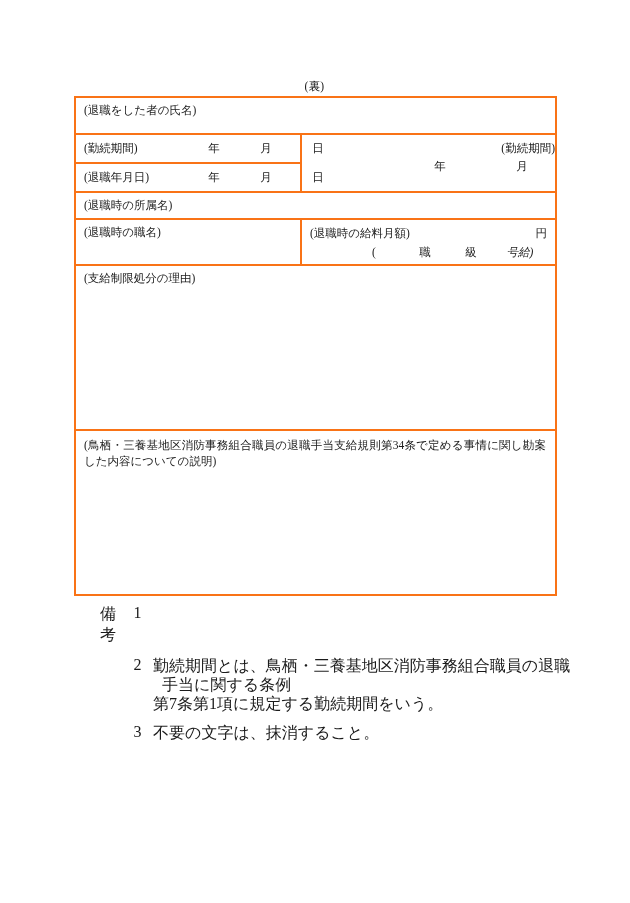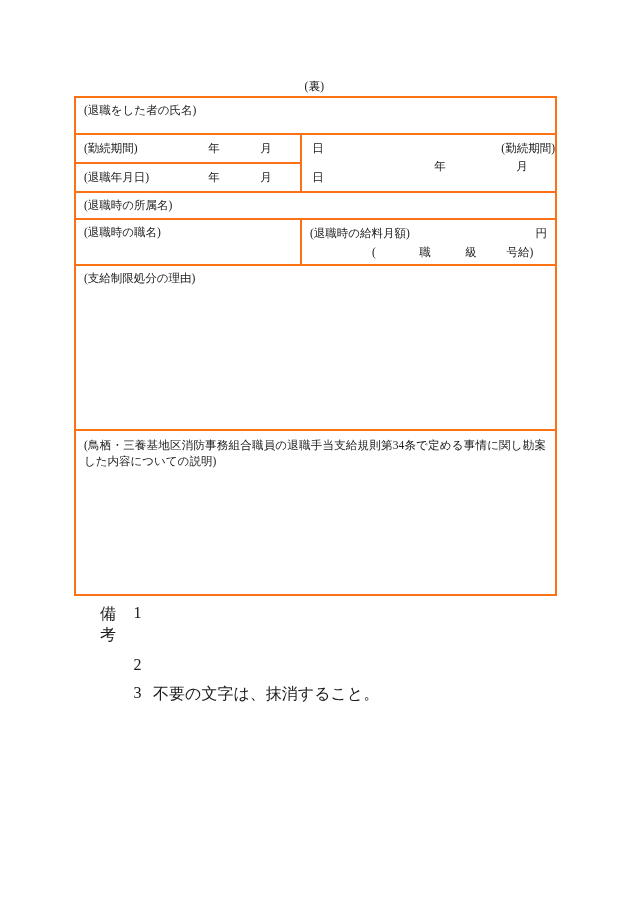--- a/index.html
+++ b/index.html
@@ -99,21 +99,21 @@
   }
   .salary-line-2 {
     display: flex;
     justify-content: flex-end;
     padding: 4px 9px 0 0;
   }
   .salary-line-2 span { display: inline-block; text-align: center; }
   .sl-paren-open { width: 30px; text-align: left !important; }
   .sl-shoku      { width: 46px; }
   .sl-kyu        { width: 46px; }
-  .sl-gokyu      { width: 52px; text-align: center; }
+  .sl-gokyu      { width: 52px; text-align: center; font-style: italic; }
 
   .explain-text {
     padding: 6px 9px 0 8px;
     line-height: 16px;
     text-align: justify;
   }
 
   
   .notes {
     position: absolute;
@@ -240,20 +240,24 @@
   <div class="notes">
 
     <div class="note-row">
       <span class="note-heading">備考</span>
       <span class="note-num">1</span>
     </div>
 
     <div class="note-row">
       <span class="note-heading"></span>
       <span class="note-num">2</span>
+      <span class="note-body">
+        <span class="wrap-line">勤続期間とは、鳥栖・三養基地区消防事務組合職員の退職手当に関する条例</span>
+        <span class="wrap-line">第7条第1項に規定する勤続期間をいう。</span>
+      </span>
     </div>
 
     <div class="note-row">
       <span class="note-heading"></span>
       <span class="note-num">3</span>
       <span class="note-body">不要の文字は、抹消すること。</span>
     </div>
 
   </div>
 

